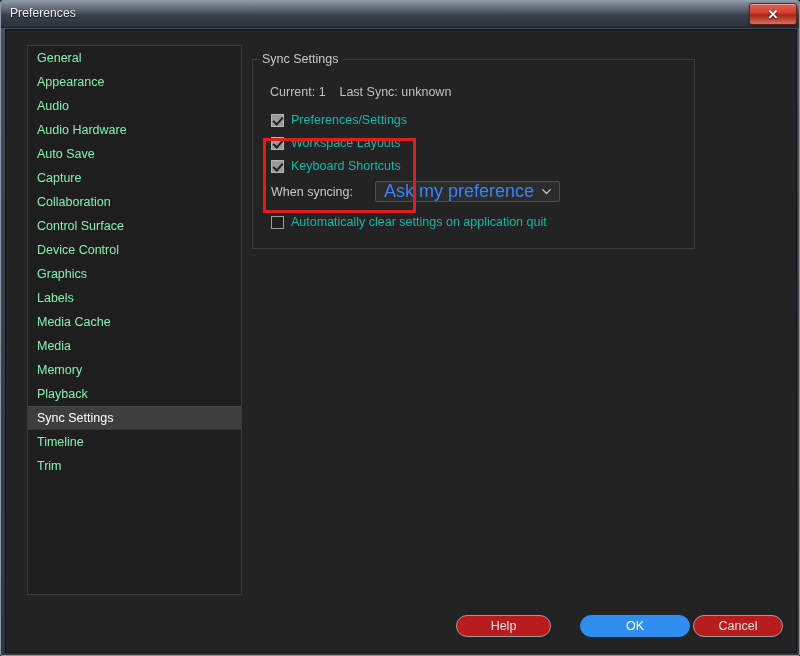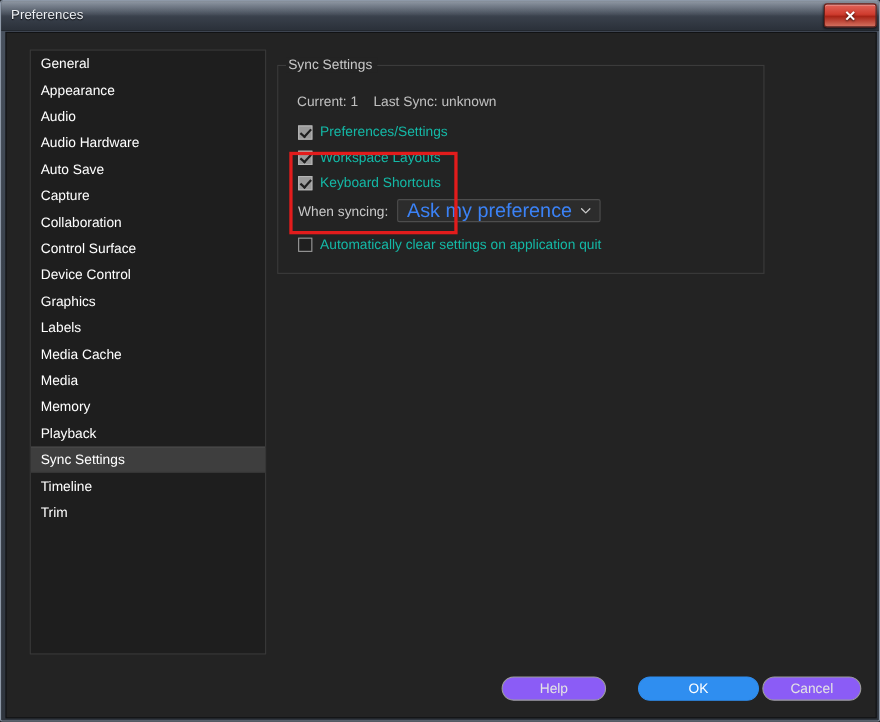--- a/index.html
+++ b/index.html
@@ -94,21 +94,21 @@
     box-sizing: border-box;
     background: #1e1e1e;
     border: 1px solid #3a3a3a;
     overflow: hidden;
   }
   .sidebar-item {
     height: 24px;
     line-height: 24px;
     padding-left: 9px;
     font-size: 12.5px;
-    color: #ffffff;
+    color: #86efac;
     cursor: default;
     white-space: nowrap;
   }
   .sidebar-item.selected {
     background: #3e3e3e;
     color: #ffffff;
     border-top: 1px solid #4a4a4a;
     border-bottom: 1px solid #353535;
     height: 22px;
     line-height: 22px;
@@ -193,21 +193,21 @@
 
   .syncrow {
     position: absolute;
     left: 19px; top: 136px;
     display: flex;
     align-items: center;
   }
   .syncrow-label {
     font-size: 12.5px;
     color: #c8c8c8;
-    margin-right: 8px;
+    margin-right: 22px;
   }
   .select-box {
     position: relative;
     width: 185px;
     height: 21px;
     box-sizing: border-box;
     background: #2c2c2c;
     border: 1px solid #4d4d4d;
     border-radius: 2px;
     display: flex;
@@ -253,21 +253,21 @@
     border-radius: 11px;
     box-sizing: border-box;
     display: flex;
     align-items: center;
     justify-content: center;
     font-size: 12.5px;
     cursor: pointer;
     user-select: none;
   }
   .btn-outline {
-    background: #8b5cf6;
+    background: #b91c1c;
     border: 1px solid #9c9c9c;
     color: #e4e4e4;
   }
   .btn-primary {
     background: #2f8ef0;
     border: 1px solid #2f8ef0;
     color: #ffffff;
   }
   .btn-help   { left: 450px; width: 95px; }
   .btn-ok     { left: 574px; width: 110px; text-align: right; }

